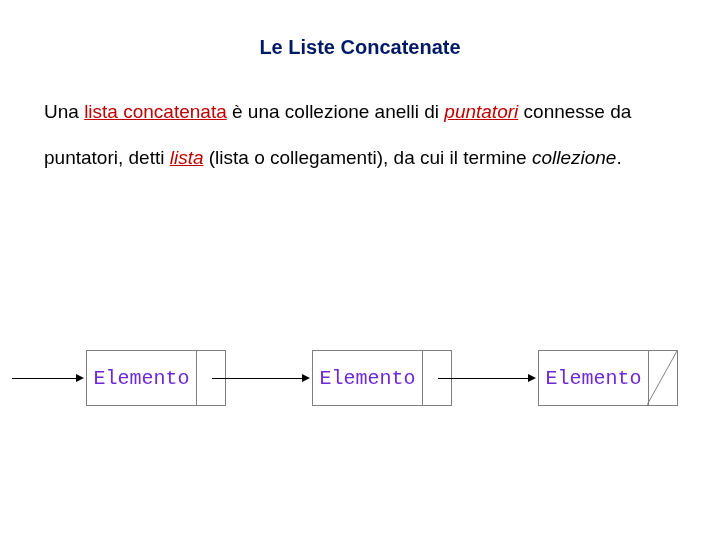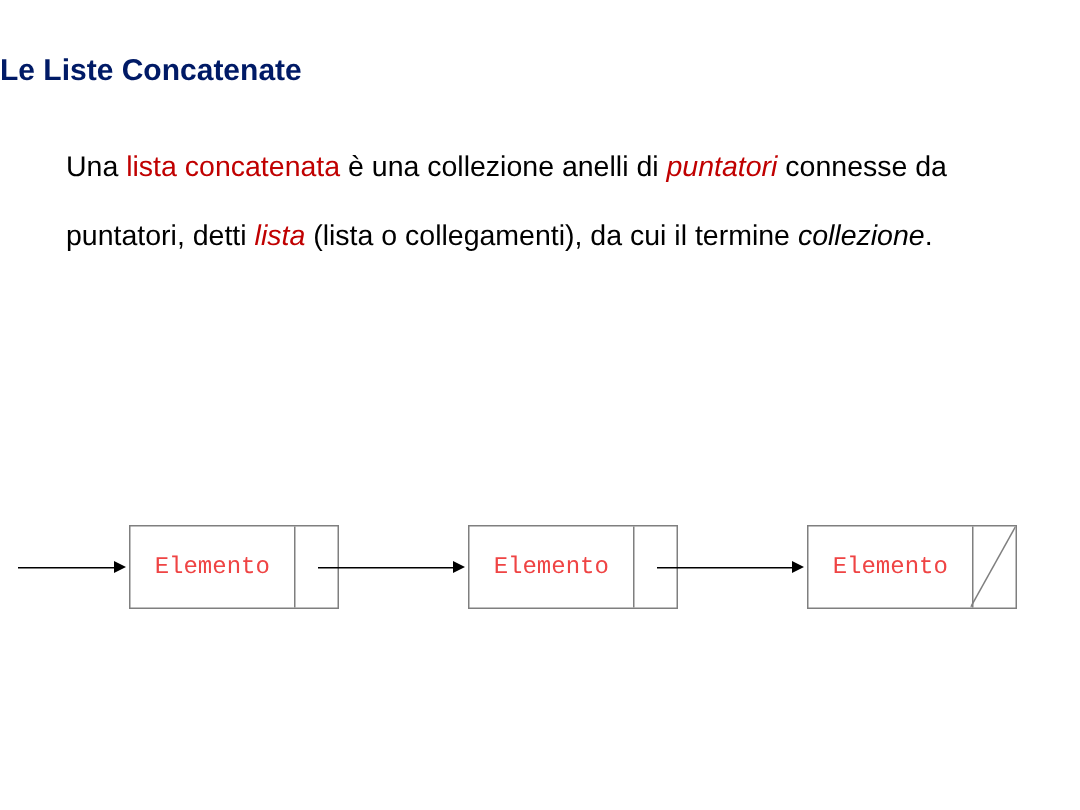--- a/index.html
+++ b/index.html
@@ -6,32 +6,33 @@
     margin: 0;
     padding: 0;
     width: 720px;
     height: 540px;
     font-family: Arial, Helvetica, sans-serif;
     background: #fff;
     position: relative;
     box-sizing: border-box;
   }
   .title {
+    text-align: center;
     font-size: 20px;
     font-weight: bold;
     color: #001a66;
     padding-top: 36px;
   }
   .body-text {
     font-size: 19px;
     color: #000;
     line-height: 2.4;
     padding: 30px 44px 0 44px;
   }
-  .red { color: #c00000; }
+  .red { color: #c00000; text-decoration: underline; }
   .em { font-style: italic; }
   .diagram {
     position: absolute;
     left: 0;
     top: 348px;
     width: 720px;
     height: 100px;
   }
   .node {
     position: absolute;
@@ -42,22 +43,22 @@
   }
   .node-data {
     position: absolute;
     left: 0; top: 0;
     height: 100%;
     border-right: 1px solid #7f7f7f;
     display: flex;
     align-items: center;
     justify-content: center;
     font-family: "Courier New", monospace;
-    font-size: 16px;
-    color: #ef4444;
+    font-size: 20px;
+    color: #6d28d9;
     box-sizing: border-box;
   }
   .node-ptr {
     position: absolute;
     right: 0; top: 0;
     height: 100%;
     box-sizing: border-box;
   }
   .arrow-line {
     position: absolute;

